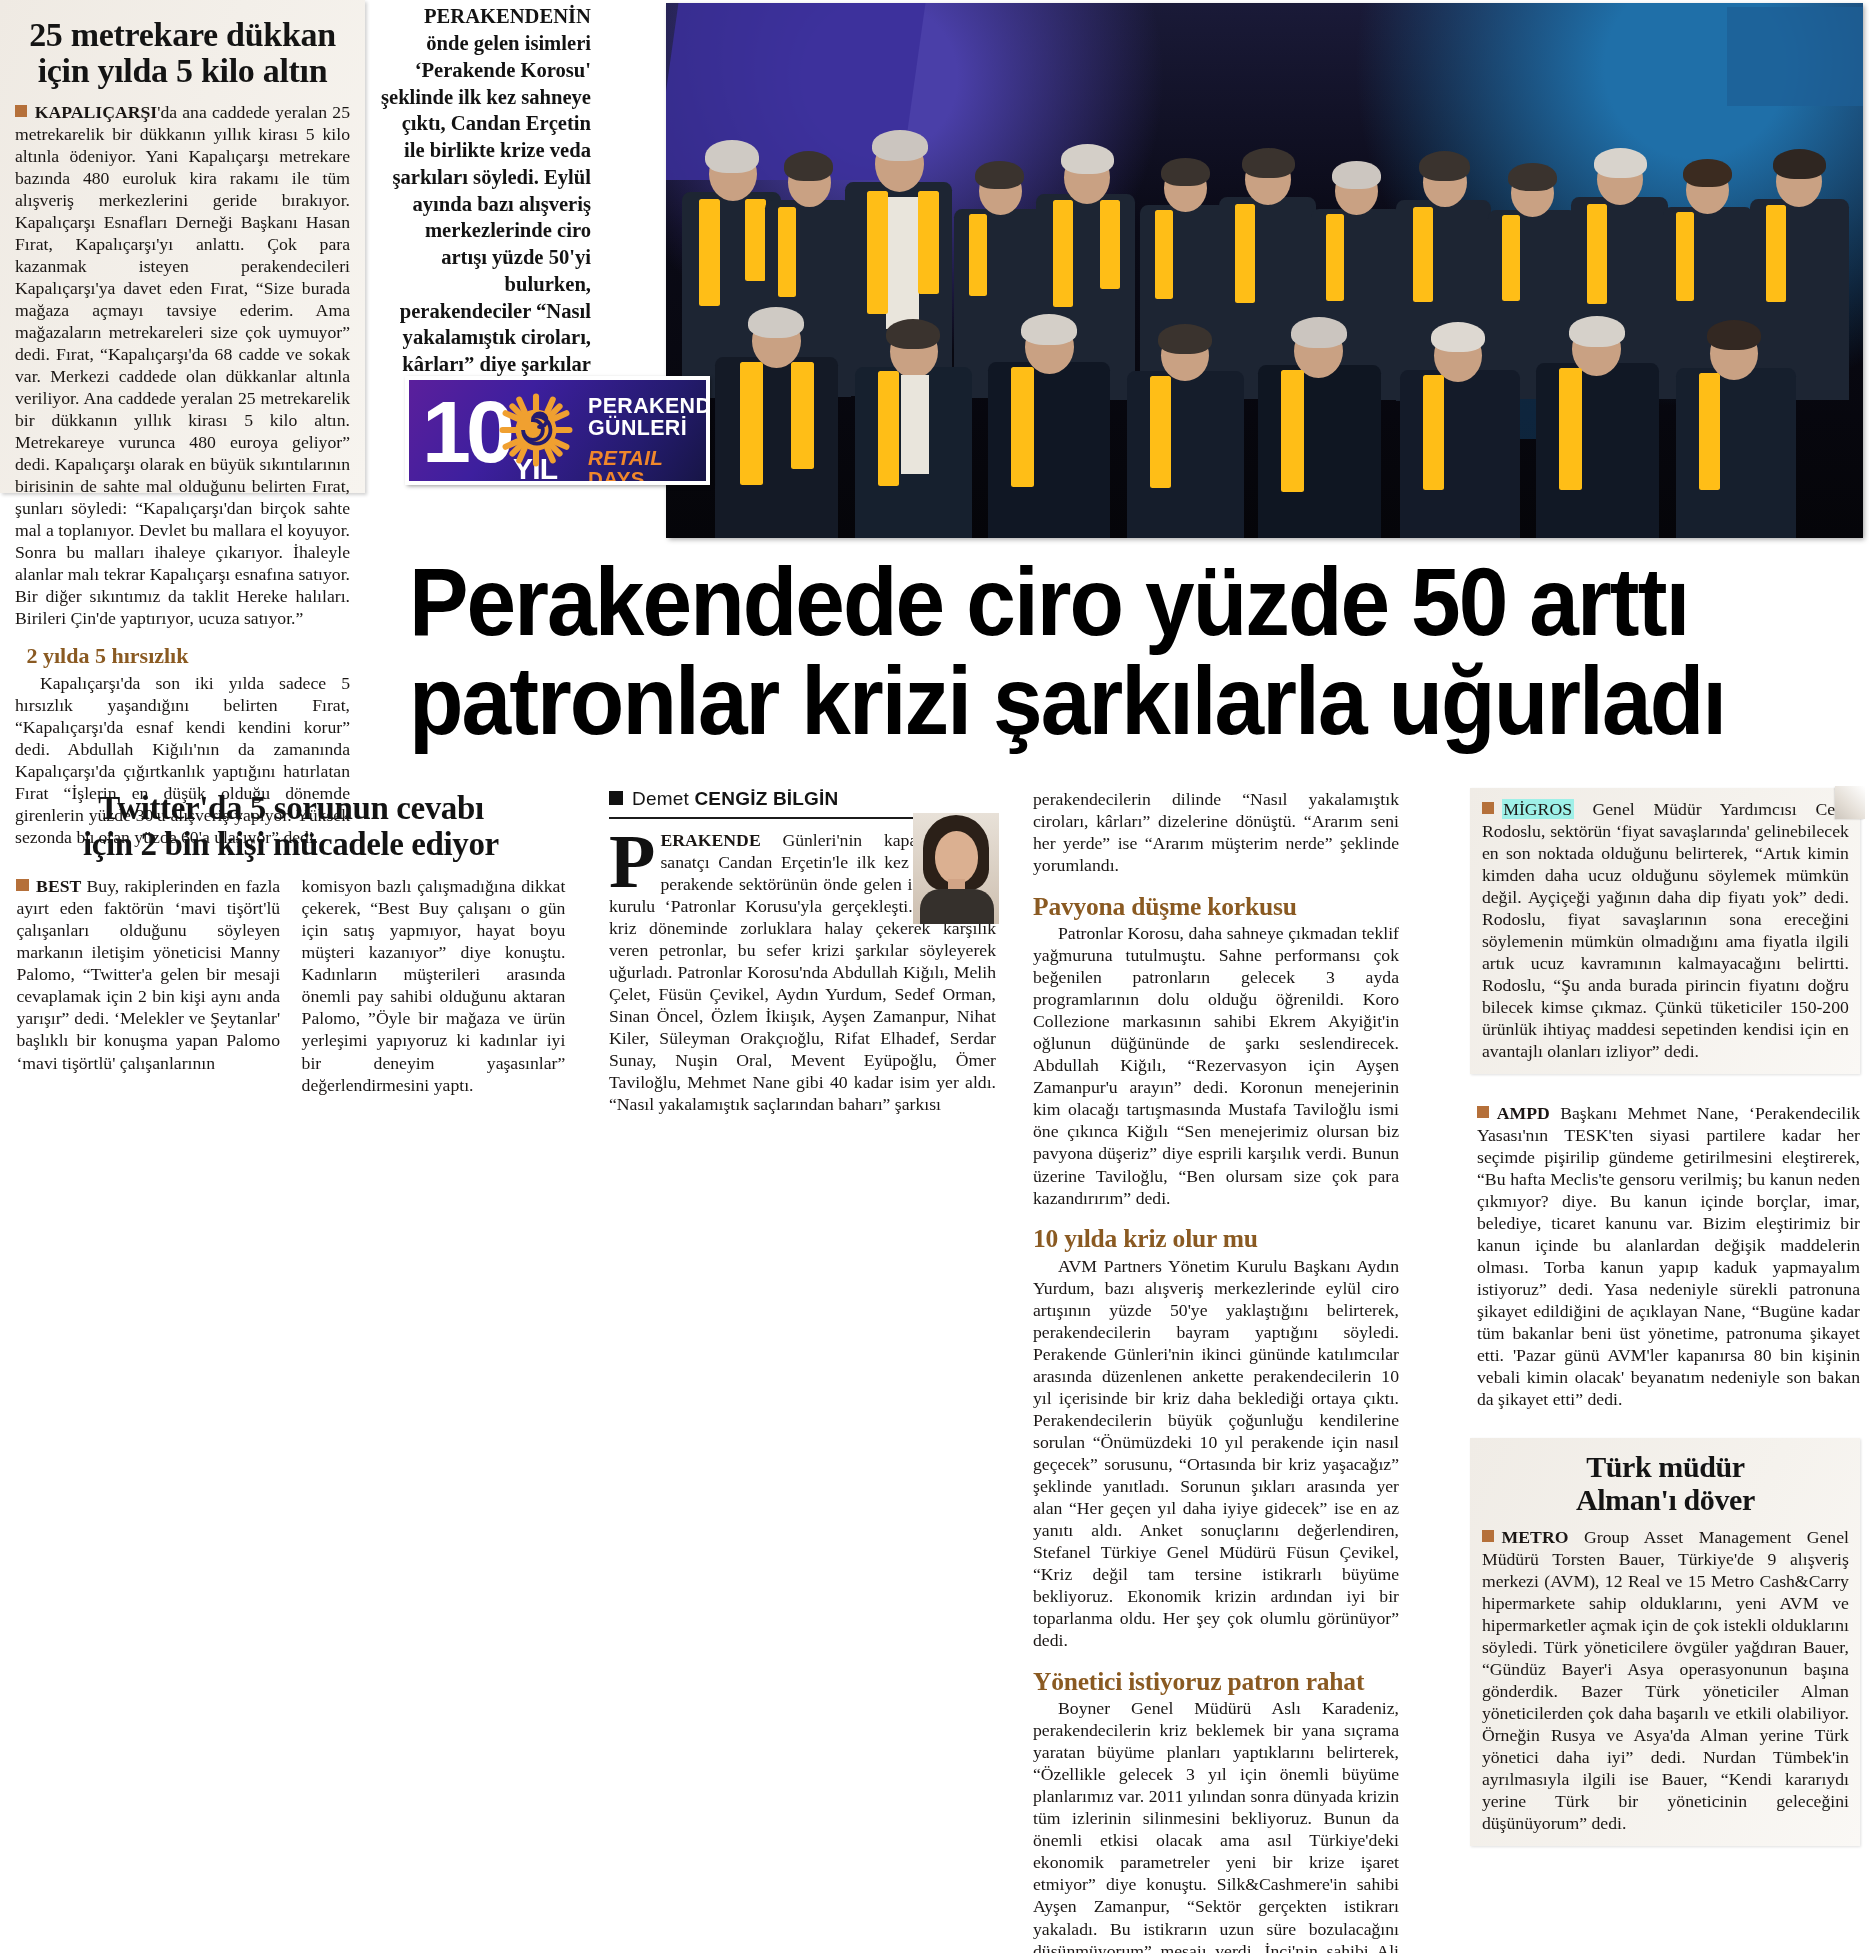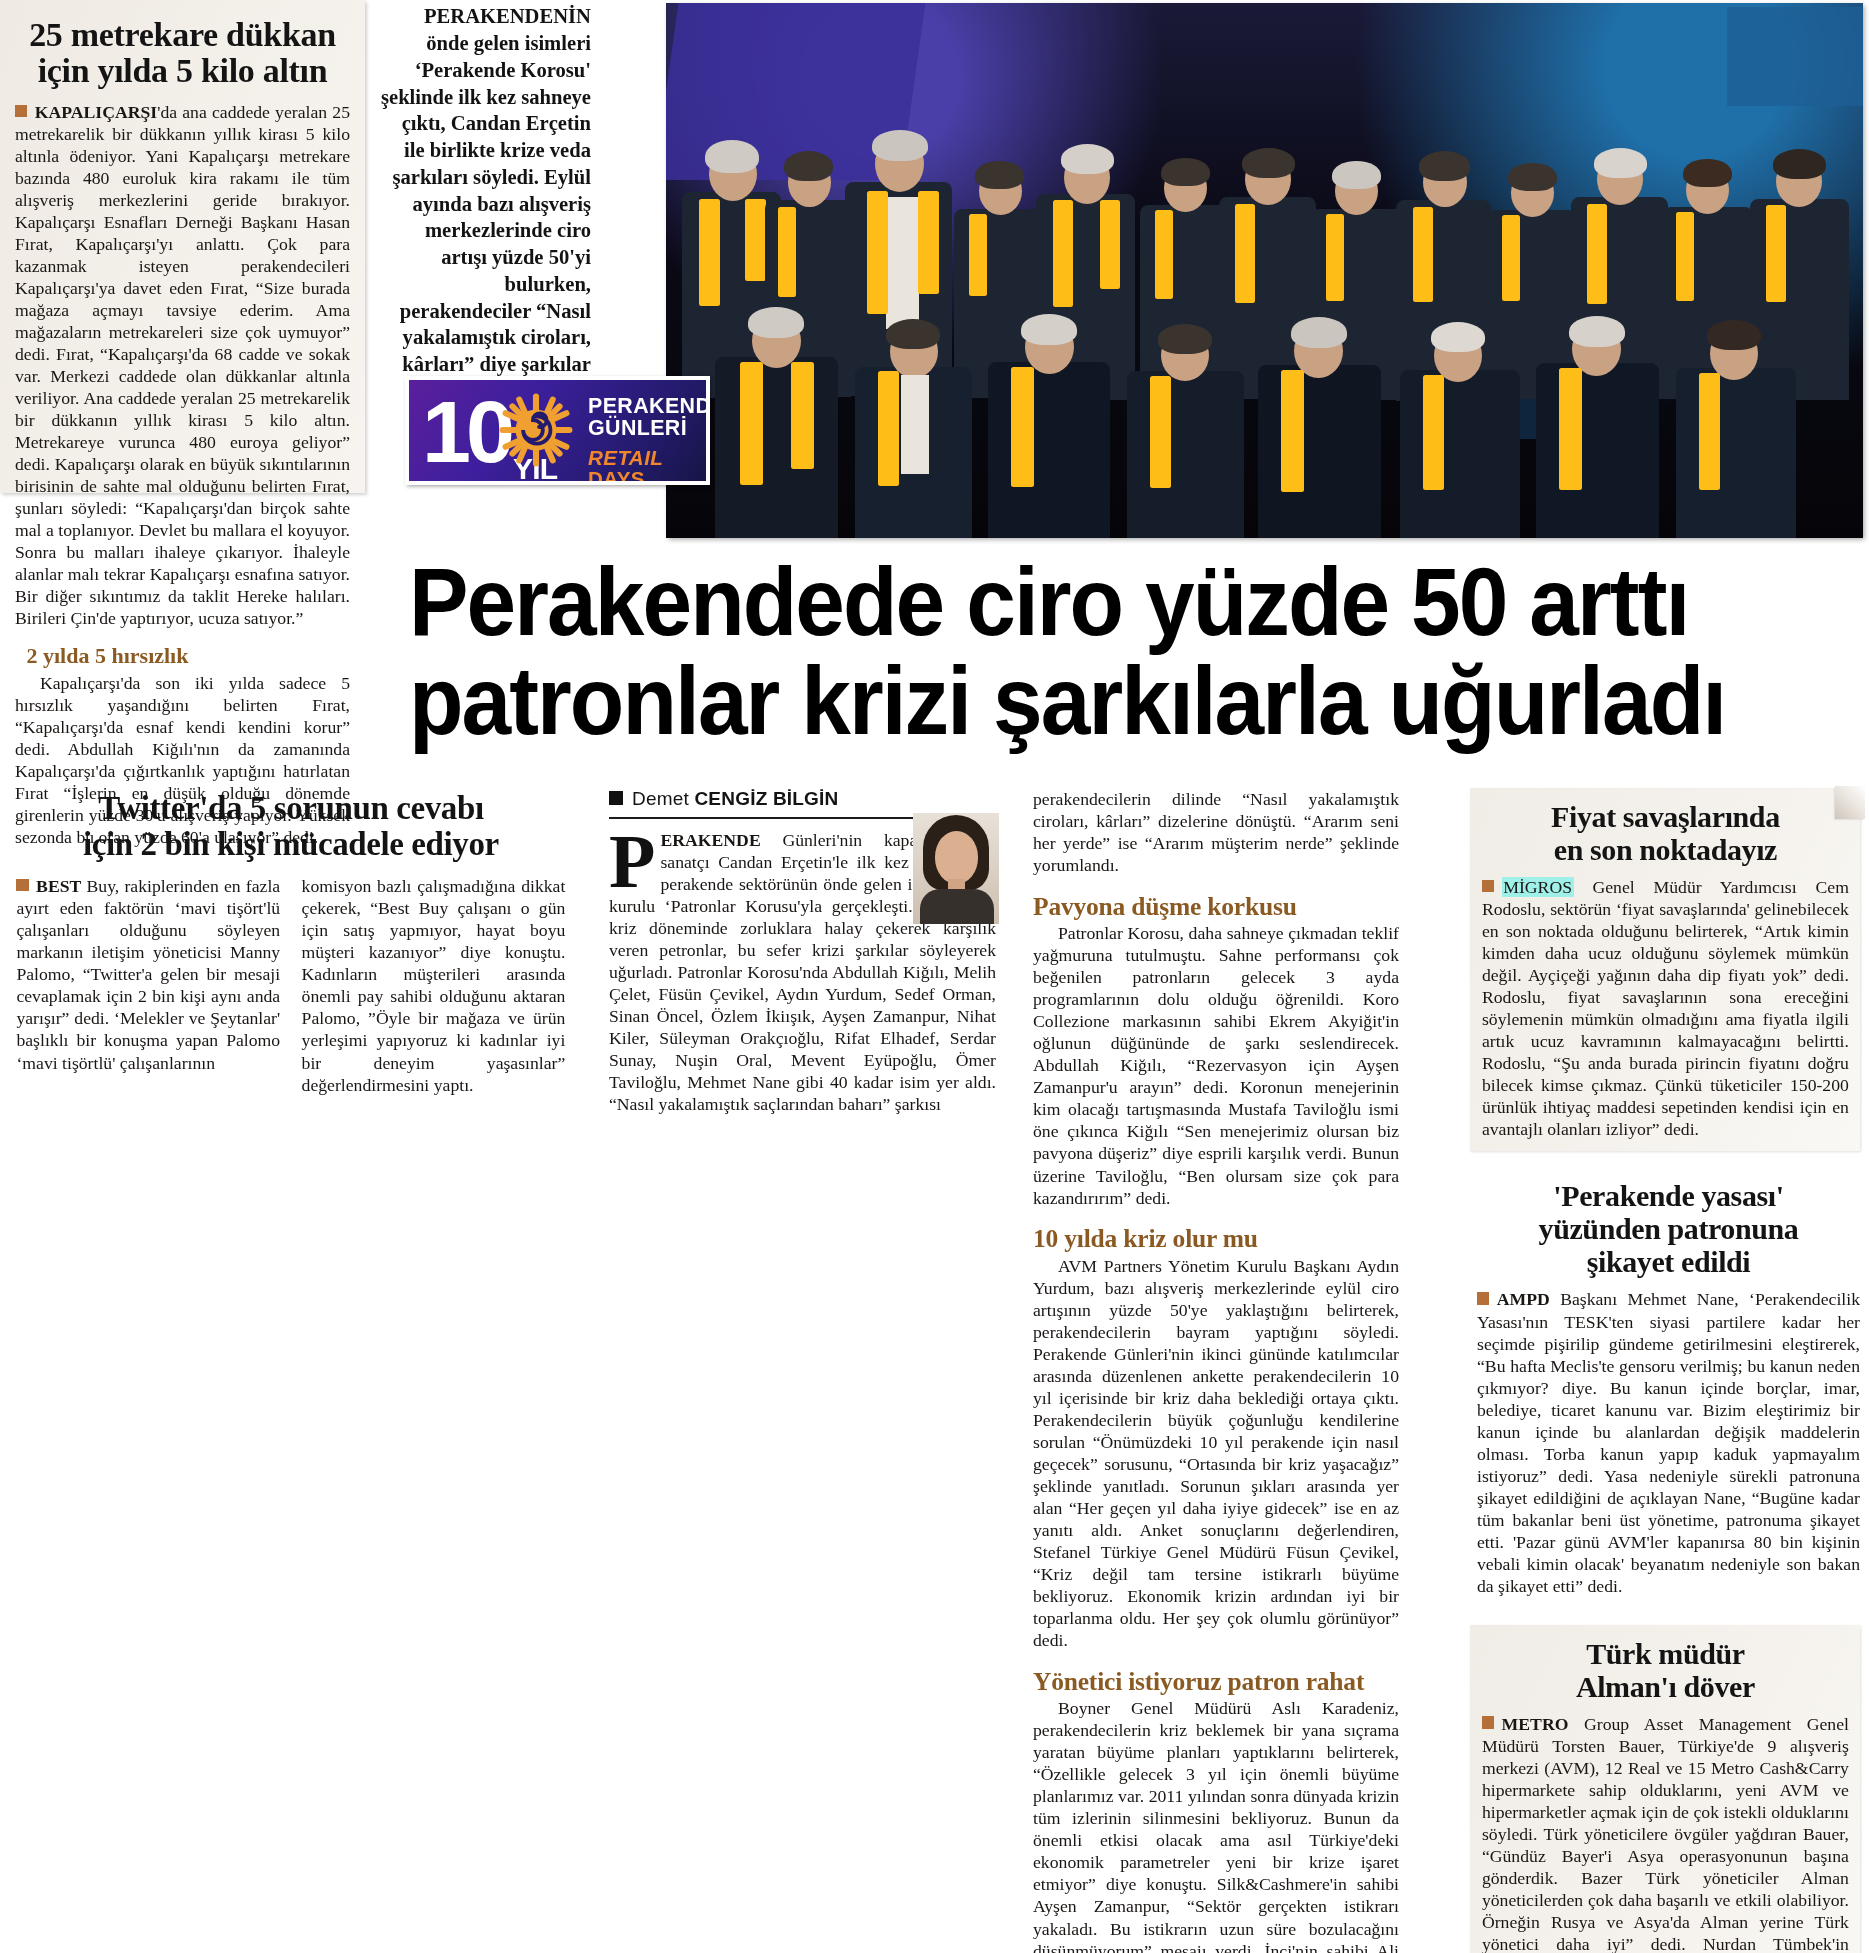--- a/index.html
+++ b/index.html
@@ -419,33 +419,24 @@
     <p class="body-text">AVM Partners Yönetim Kurulu Başkanı Aydın Yurdum, bazı alışveriş merkezlerinde eylül ciro artışının yüzde 50'ye yaklaştığını belirterek, perakendecilerin bayram yaptığını söyledi. Perakende Günleri'nin ikinci gününde katılımcılar arasında düzenlenen ankette perakendecilerin 10 yıl içerisinde bir kriz daha beklediği ortaya çıktı. Perakendecilerin büyük çoğunluğu kendilerine sorulan “Önümüzdeki 10 yıl perakende için nasıl geçecek” sorusunu, “Ortasında bir kriz yaşacağız” şeklinde yanıtladı. Sorunun şıkları arasında yer alan “Her geçen yıl daha iyiye gidecek” ise en az yanıtı aldı. Anket sonuçlarını değerlendiren, Stefanel Türkiye Genel Müdürü Füsun Çevikel, “Kriz değil tam tersine istikrarlı büyüme bekliyoruz. Ekonomik krizin ardından iyi bir toparlanma oldu. Her şey çok olumlu görünüyor” dedi.</p>
 
     <h3>Yönetici istiyoruz patron rahat</h3>
     <p class="body-text">Boyner Genel Müdürü Aslı Karadeniz, perakendecilerin kriz beklemek bir yana sıçrama yaratan büyüme planları yaptıklarını belirterek, “Özellikle gelecek 3 yıl için önemli büyüme planlarımız var. 2011 yılından sonra dünyada krizin tüm izlerinin silinmesini bekliyoruz. Bunun da önemli etkisi olacak ama asıl Türkiye'deki ekonomik parametreler yeni bir krize işaret etmiyor” diye konuştu. Silk&amp;Cashmere'in sahibi Ayşen Zamanpur, “Sektör gerçekten istikrarı yakaladı. Bu istikrarın uzun süre bozulacağını düşünmüyorum” mesajı verdi. İnci'nin sahibi Ali Murad Kızıltaş, “Patronlar ve üst düzey yöneticiler krize alışkın, endişe etmiyor. Belki orta ve alt kademedeki yöneticiler, kriz tecrübeleri az diye tedirgin olabilirler” dedi. YKM Yönetim Kurulu Üyesi Saruhan Tan ise, “İstanbul kesinlikle modada dünyanın en önemli 5 şehri arasına girecek. Bugün gördüğümüz gökdelenlerin arkaları da dolacak. İstanbul Manhattan gibi yükselecek. 10 yıl sonrası çok parlak” diye konuştu.</p>
   </div>
 
   <div id="right">
 
     <div class="rbox tint">
       <div class="curl"></div>
-      <h2>
-        <span>Fiyat savaşlarında</span><br>
-        <span>en son noktadayız</span>
-      </h2>
       <p class="body-text"><span class="bullet"></span><span class="hl-migros">MİGROS</span><span> Genel Müdür Yardımcısı Cem Rodoslu, sektörün ‘fiyat savaşlarında' gelinebilecek en son noktada olduğunu belirterek, “Artık kimin kimden daha ucuz olduğunu söylemek mümkün değil. Ayçiçeği yağının daha dip fiyatı yok” dedi. Rodoslu, fiyat savaşlarının sona ereceğini söylemenin mümkün olmadığını ama fiyatla ilgili artık ucuz kavramının kalmayacağını belirtti. Rodoslu, “Şu anda burada pirincin fiyatını doğru bilecek kimse çıkmaz. Çünkü tüketiciler 150-200 ürünlük ihtiyaç maddesi sepetinden kendisi için en avantajlı olanları izliyor” dedi.</span></p>
     </div>
 
     <div class="rbox">
-      <h2>
-        <span>'Perakende yasası'</span><br>
-        <span>yüzünden patronuna</span><br>
-        <span>şikayet edildi</span>
-      </h2>
       <p class="body-text"><span class="bullet"></span><b>AMPD</b><span> Başkanı Mehmet Nane, ‘Perakendecilik Yasası'nın TESK'ten siyasi partilere kadar her seçimde pişirilip gündeme getirilmesini eleştirerek, “Bu hafta Meclis'te gensoru verilmiş; bu kanun neden çıkmıyor? diye. Bu kanun içinde borçlar, imar, belediye, ticaret kanunu var. Bizim eleştirimiz bir kanun içinde bu alanlardan değişik maddelerin olması. Torba kanun yapıp kaduk yapmayalım istiyoruz” dedi. Yasa nedeniyle sürekli patronuna şikayet edildiğini de açıklayan Nane, “Bugüne kadar tüm bakanlar beni üst yönetime, patronuma şikayet etti. 'Pazar günü AVM'ler kapanırsa 80 bin kişinin vebali kimin olacak' beyanatım nedeniyle son bakan da şikayet etti” dedi.</span></p>
     </div>
 
     <div class="rbox tint">
       <h2>
         <span>Türk müdür</span><br>
         <span>Alman'ı döver</span>
       </h2>
       <p class="body-text"><span class="bullet"></span><b>METRO</b><span> Group Asset Management Genel Müdürü Torsten Bauer, Türkiye'de 9 alışveriş merkezi (AVM), 12 Real ve 15 Metro Cash&amp;Carry hipermarkete sahip olduklarını, yeni AVM ve hipermarketler açmak için de çok istekli olduklarını söyledi. Türk yöneticilere övgüler yağdıran Bauer, “Gündüz Bayer'i Asya operasyonunun başına gönderdik. Bazer Türk yöneticiler Alman yöneticilerden çok daha başarılı ve etkili olabiliyor. Örneğin Rusya ve Asya'da Alman yerine Türk yönetici daha iyi” dedi. Nurdan Tümbek'in ayrılmasıyla ilgili ise Bauer, “Kendi kararıydı yerine Türk bir yöneticinin geleceğini düşünüyorum” dedi.</span></p>
     </div>

